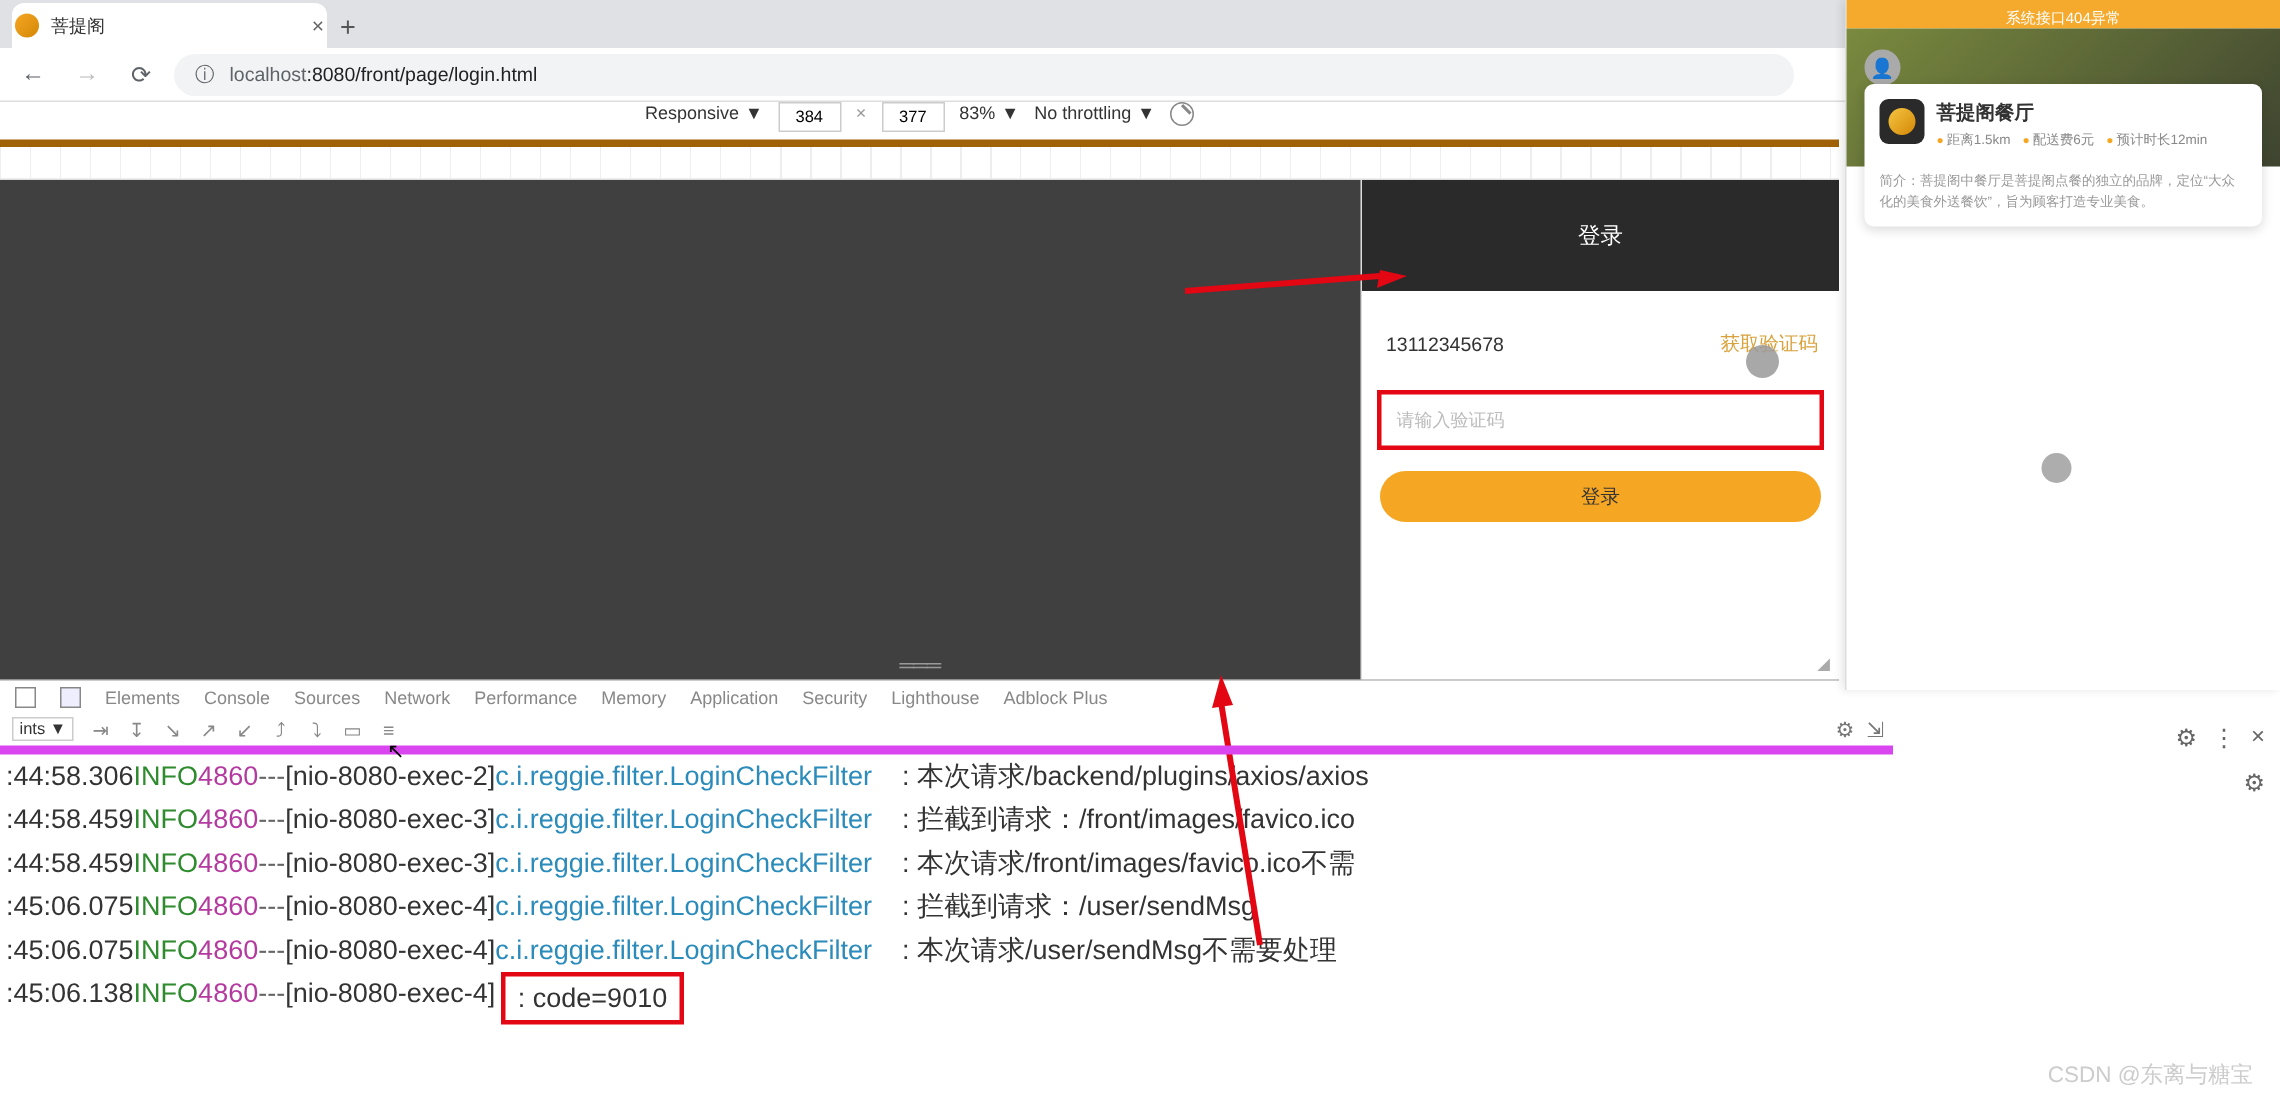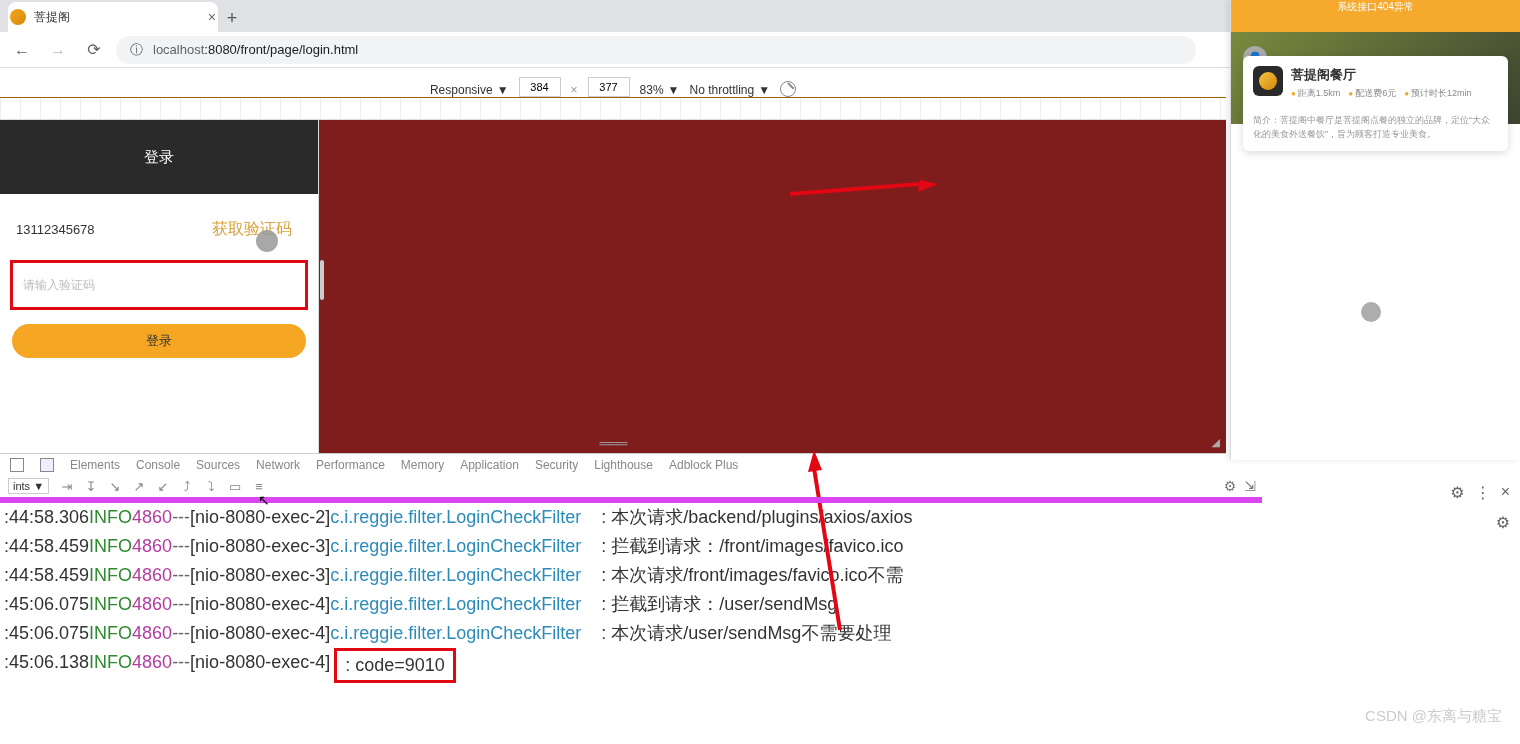--- a/index.html
+++ b/index.html
@@ -10,37 +10,37 @@
     .tab { background: #fff; height: 30px; width: 210px; border-radius: 8px 8px 0 0; display: flex; align-items: center; padding: 0 2px; gap: 8px; font-size: 12px; color: #333; }
     .favicon { width: 16px; height: 16px; background: linear-gradient(135deg,#f5a623,#d48806); border-radius: 50%; flex-shrink:0; }
     .tab-close { margin-left: auto; color: #666; cursor: pointer; font-size:14px;}
     .new-tab { width: 28px; height: 28px; display:flex; align-items:center; justify-content:center; color:#555; font-size:18px; }
     .nav-bar { height: 36px; background:#fff; border-bottom:1px solid #ddd; display:flex; align-items:center; padding:0 8px; gap:8px; }
     .nav-btn { width:28px; height:28px; display:flex; align-items:center; justify-content:center; color:#5f6368; cursor:pointer; border-radius:50%; }
     .url-bar { flex:1; height:28px; background:#f1f3f4; border-radius:14px; display:flex; align-items:center; padding:0 14px; color:#5f6368; font-size:13px; max-width: 1080px;}
     .url-path { color:#202124; }
 
     
-    .device-bar { height:30px; border-bottom:1px solid #a16207; display:flex; align-items:flex-end; justify-content:center; gap:10px; font-size:12px; color:#333; background:#fff; width:1226px; }
+    .device-bar { height:30px; border-bottom:5px solid #a16207; display:flex; align-items:flex-start; justify-content:center; gap:10px; font-size:12px; color:#333; background:#fff; width:1226px; }
     .device-select { display:flex; align-items:center; gap:4px; }
     .dim-input { width:42px; height:20px; border:1px solid #ccc; text-align:center; font-size:11px; }
     .dim-x { color:#999; }
     .rotate-icon { width:16px; height:16px; border:1.5px solid #888; border-radius:50%; position:relative; }
     .rotate-icon::after{content:"";position:absolute;left:6px;top:3px;width:8px;height:1.5px;background:#888;transform:rotate(45deg);}
     .ruler-track { height:22px; background:repeating-linear-gradient(90deg,#eee,#eee 1px,transparent 1px,transparent 20px); border-bottom:1px solid #ddd; width:1226px;}
 
     
-    .viewport-area { width:1226px; height:333px; background:#7f1d1d; position:relative; display:flex; justify-content:flex-start; overflow:hidden;}
+    .viewport-area { width:1226px; height:333px; background:#404040; position:relative; display:flex; justify-content:flex-end; overflow:hidden;}
     .device-frame { width:318px; height:100%; background:#fff; position:relative; box-shadow:0 0 0 1px #ddd; }
     .login-header { height:74px; background:#2a2a2a; color:#fff; display:flex; align-items:center; justify-content:center; font-size:15px; }
     .login-body { padding:10px; }
     .phone-row { height:50px; display:flex; align-items:center; padding:0 6px; font-size:13px; color:#333; position:relative; }
-    .get-code { color:#d9a23d; font-size:16px; position:absolute; right:16px; }
+    .get-code { color:#d9a23d; font-size:13px; position:absolute; right:4px; }
     .touch-dot { position:absolute; width:22px; height:22px; background:#999; border-radius:50%; right:30px; top:26px; opacity:.85; }
-    .code-row { border:3px solid #e30613; height:50px; margin:6px 0 14px 0; display:flex; align-items:center; padding:0 10px; }
+    .code-row { border:3px solid #e30613; height:40px; margin:6px 0 14px 0; display:flex; align-items:center; padding:0 10px; }
     .code-row input { border:none; outline:none; font-size:12px; width:100%; color:#333; }
     .code-row input::placeholder { color:#bbb; }
     .login-btn { height:34px; background:#f5a623; color:#333; border-radius:17px; display:flex; align-items:center; justify-content:center; font-size:13px; cursor:pointer; margin:0 2px;}
     .drag-handle { position:absolute; bottom:2px; left:50%; transform:translateX(-50%); color:#999; font-size:14px; letter-spacing:-1px;}
     .resize-se { position:absolute; bottom:4px; right:6px; color:#aaa; font-size:11px; }
     .resize-e { position:absolute; right:-6px; top:140px; width:4px; height:40px; background:#ccc; border-radius:2px;}
     
     .arrow { position:absolute; pointer-events:none; }
     .arrow-line { stroke:#e30613; stroke-width:4; fill:none; }
     .arrow-head { fill:#e30613; }
@@ -60,21 +60,21 @@
     .lvl { color:#2e8b2e; }
     .pid { color:#b53aa0; }
     .dash { color:#666; }
     .thr { color:#333; }
     .cls { color:#2b8bba; }
     .msg { color:#333; }
     .code-box { border:3px solid #e30613; padding:0 8px; margin-left:4px;}
 
     
     .right-panel { position:absolute; top:0; right:0; width:290px; height:460px; background:#fff; border-left:1px solid #ddd; box-shadow:-2px 0 6px rgba(0,0,0,.1); }
-    .rp-banner { height:32px; background:#f5a623; color:#fff; font-size:10px; display:flex; align-items:flex-start; justify-content:center; opacity:.95;}
+    .rp-banner { height:19px; background:#f5a623; color:#fff; font-size:10px; display:flex; align-items:flex-end; justify-content:center; opacity:.95;}
     .rp-hero { height:92px; background:linear-gradient(135deg,#7a8a3e,#3e4430); position:relative; }
     .rp-avatar { position:absolute; left:12px; top:14px; width:24px; height:24px; background:#aaa; border-radius:50%; display:flex;align-items:center;justify-content:center;color:#fff;font-size:13px;}
     .rp-card { position:absolute; left:12px; right:12px; top:56px; background:#fff; border-radius:6px; padding:10px; box-shadow:0 2px 8px rgba(0,0,0,.15);}
     .rp-logo { width:30px; height:30px; background:#2a2a2a; border-radius:6px; float:left; margin-right:8px; display:flex;align-items:center;justify-content:center;}
     .rp-logo-inner{width:18px;height:18px;background:linear-gradient(135deg,#f5c542,#d48806);border-radius:50%;}
     .rp-title { font-size:13px; font-weight:600; color:#333;padding-left:32px; }
     .rp-meta { font-size:9px; color:#888; display:flex; gap:8px; margin-top:3px; flex-wrap:wrap;}
     .rp-meta span::before{content:"●";color:#f5a623;margin-right:2px;font-size:8px;}
     .rp-desc { clear:both; font-size:9px; color:#999; line-height:1.5; margin-top:8px; padding-top:6px;}
     .rp-touch { position:absolute; width:20px; height:20px; background:#999; border-radius:50%; opacity:.8; left:130px; top:302px;}

